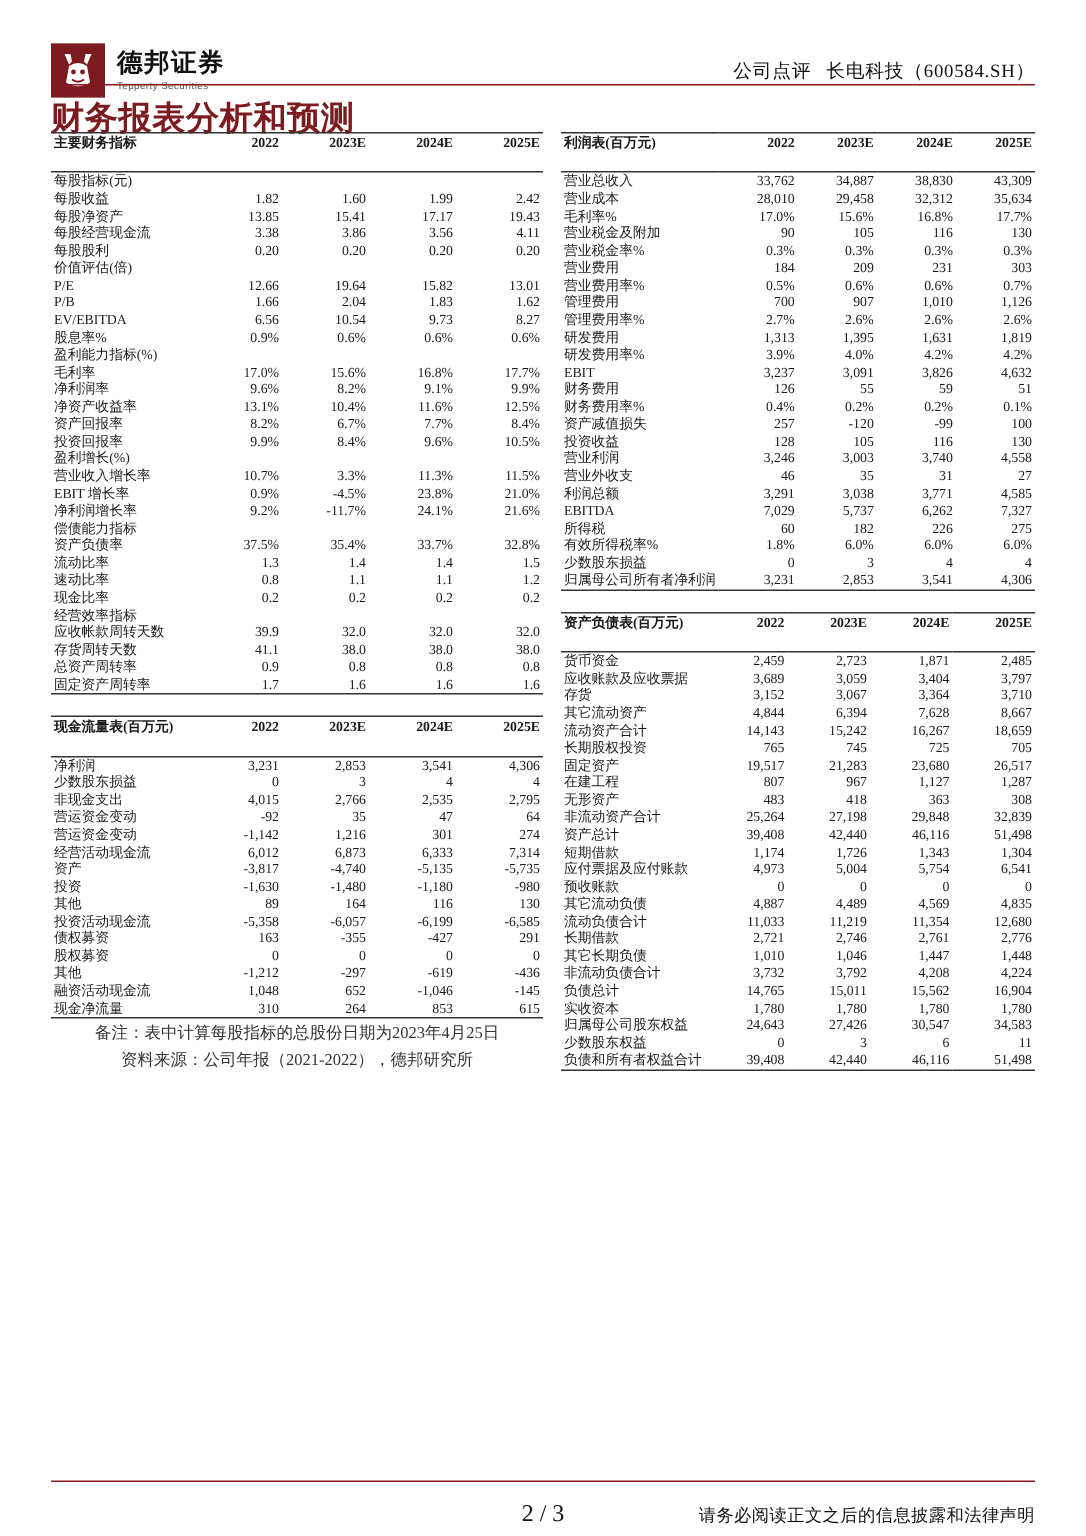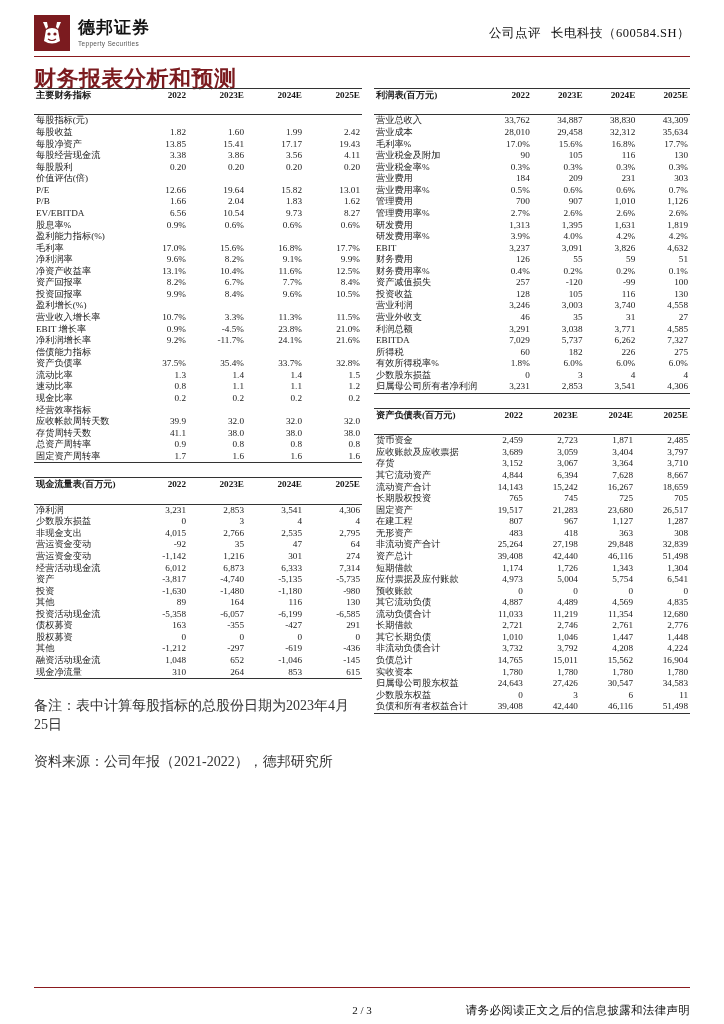--- a/index.html
+++ b/index.html
@@ -17,21 +17,21 @@
   }
   .page {
     position: relative;
     width: 724px;
     height: 1024px;
     box-sizing: border-box;
   }
   
   .header {
     position: absolute;
-    top: 12px; left: 34px; right: 34px;
+    top: 26px; left: 34px; right: 34px;
     height: 42px;
     display: flex;
     align-items: center;
     justify-content: space-between;
   }
   .logo-block {
     display: flex;
     align-items: center;
     gap: 8px;
   }
@@ -115,24 +115,25 @@
   }
   table.fin thead th.lbl { text-align: left; }
   table.fin thead th.num { text-align: right; width: 54px; }
   table.fin td.lbl { text-align: left; }
   table.fin td.num { text-align: right; }
   table.fin tbody tr:last-child td {
     border-bottom: 1.1px solid #333;
   }
   .tbl-wrap { margin-bottom: 14px; }
   .note {
-    font-size: 14px;
+    font-size: 11px;
     color: #333;
     line-height: 1.35;
-    margin-top: 18px;
+    margin-top: 3px;
+    text-align: center;
   }
   
   .footer-rule {
     position: absolute;
     left: 34px; right: 34px;
     bottom: 36px;
     border-top: 1.6px solid #8a1a1e;
   }
   .footer {
     position: absolute;
@@ -142,21 +143,21 @@
     align-items: center;
     justify-content: center;
     font-size: 11px;
     color: #111;
   }
   .footer .page-num {
     position: absolute;
     left: 50%;
     transform: translateX(-50%);
     font-family: "Liberation Serif", serif;
-    font-size: 11px;
+    font-size: 16px;
   }
   .footer .discl {
     position: absolute;
     right: 0;
     font-size: 11.5px;
     letter-spacing: 0.3px;
   }
 </style>
 </head>
 <body>

